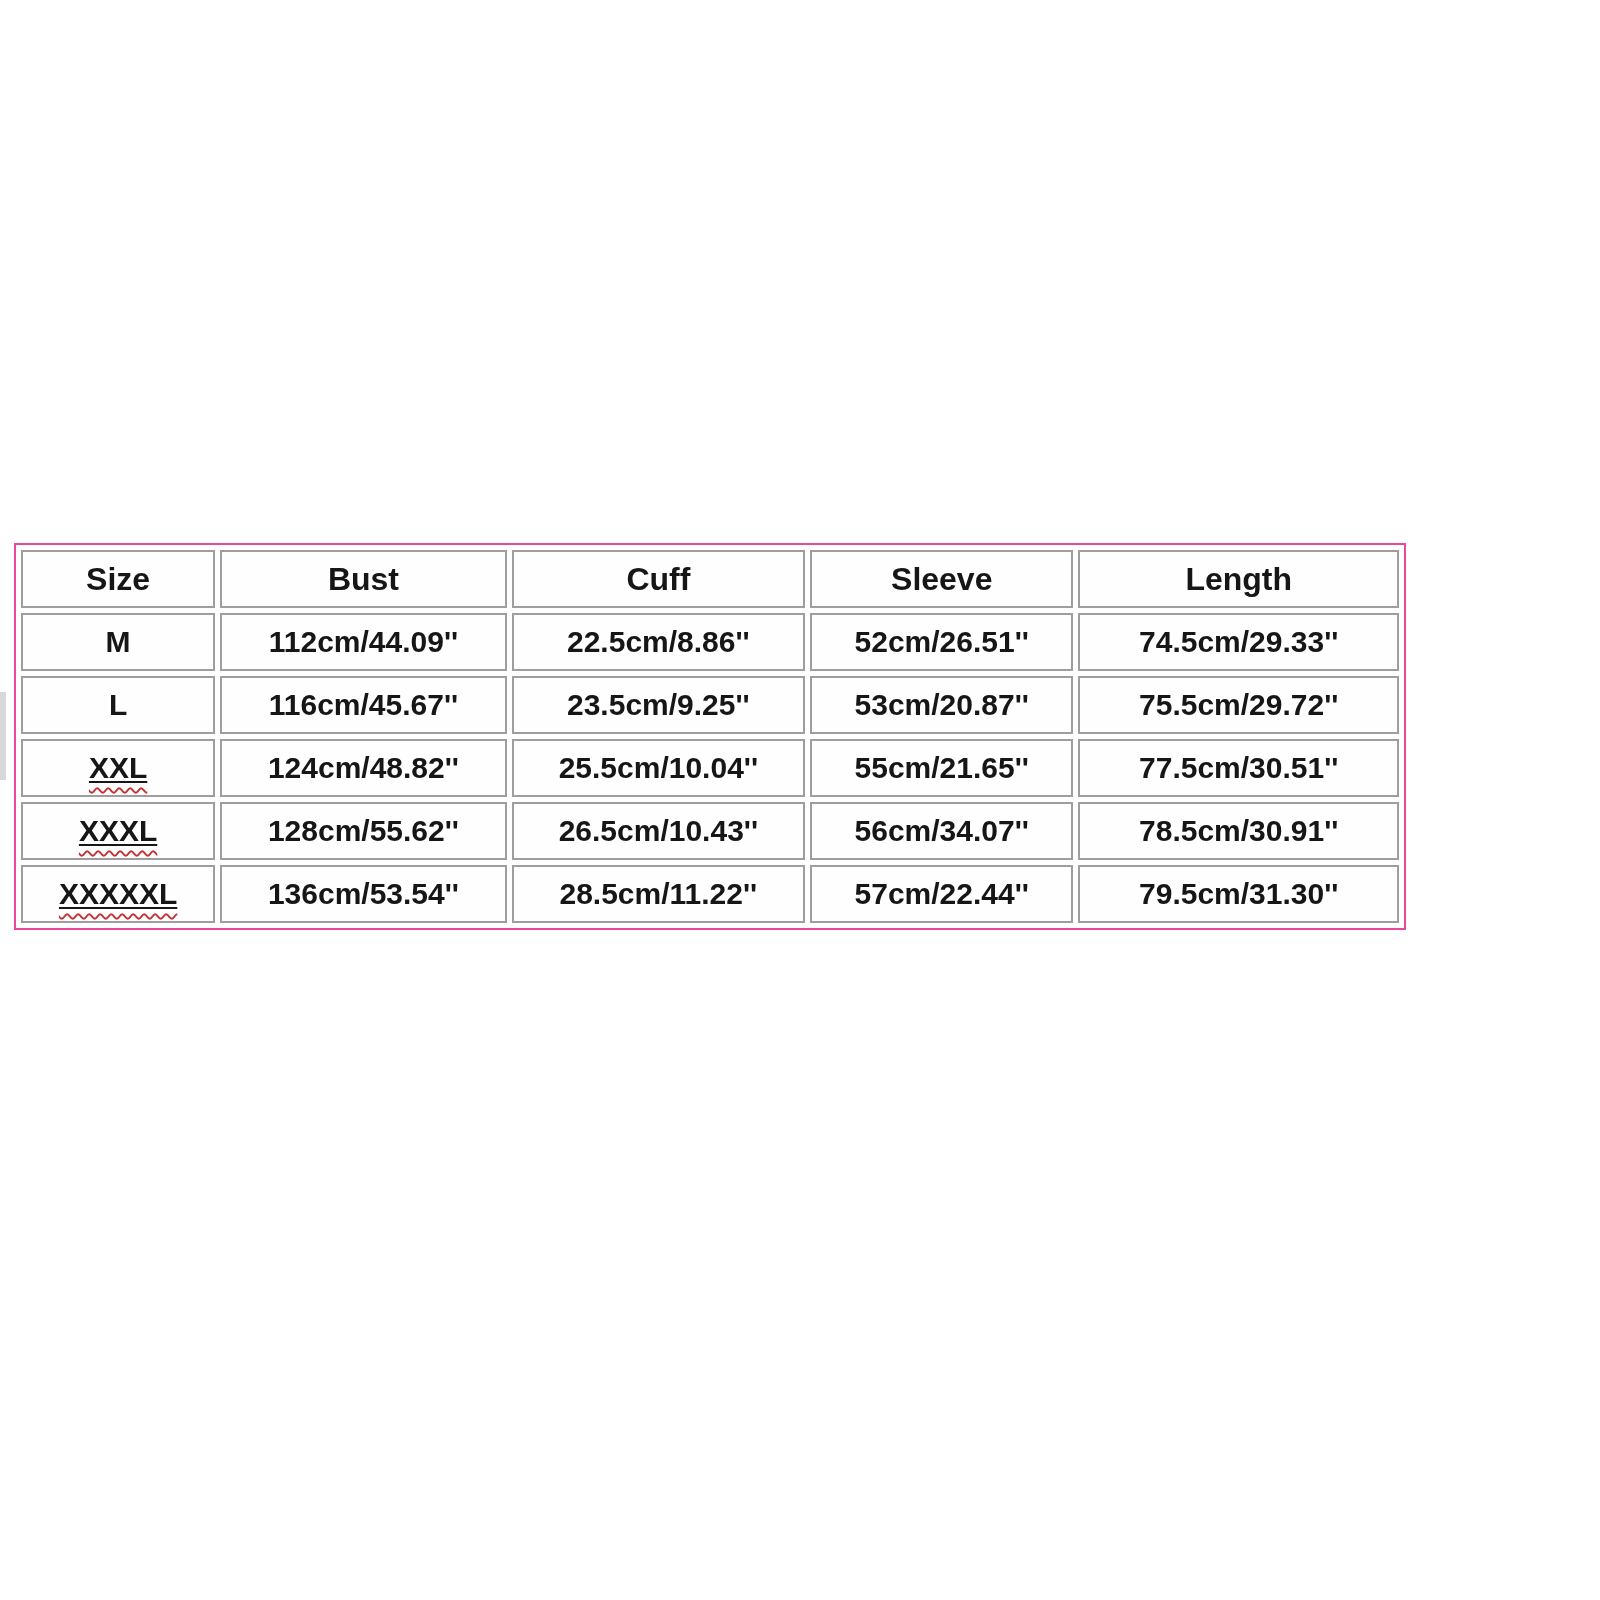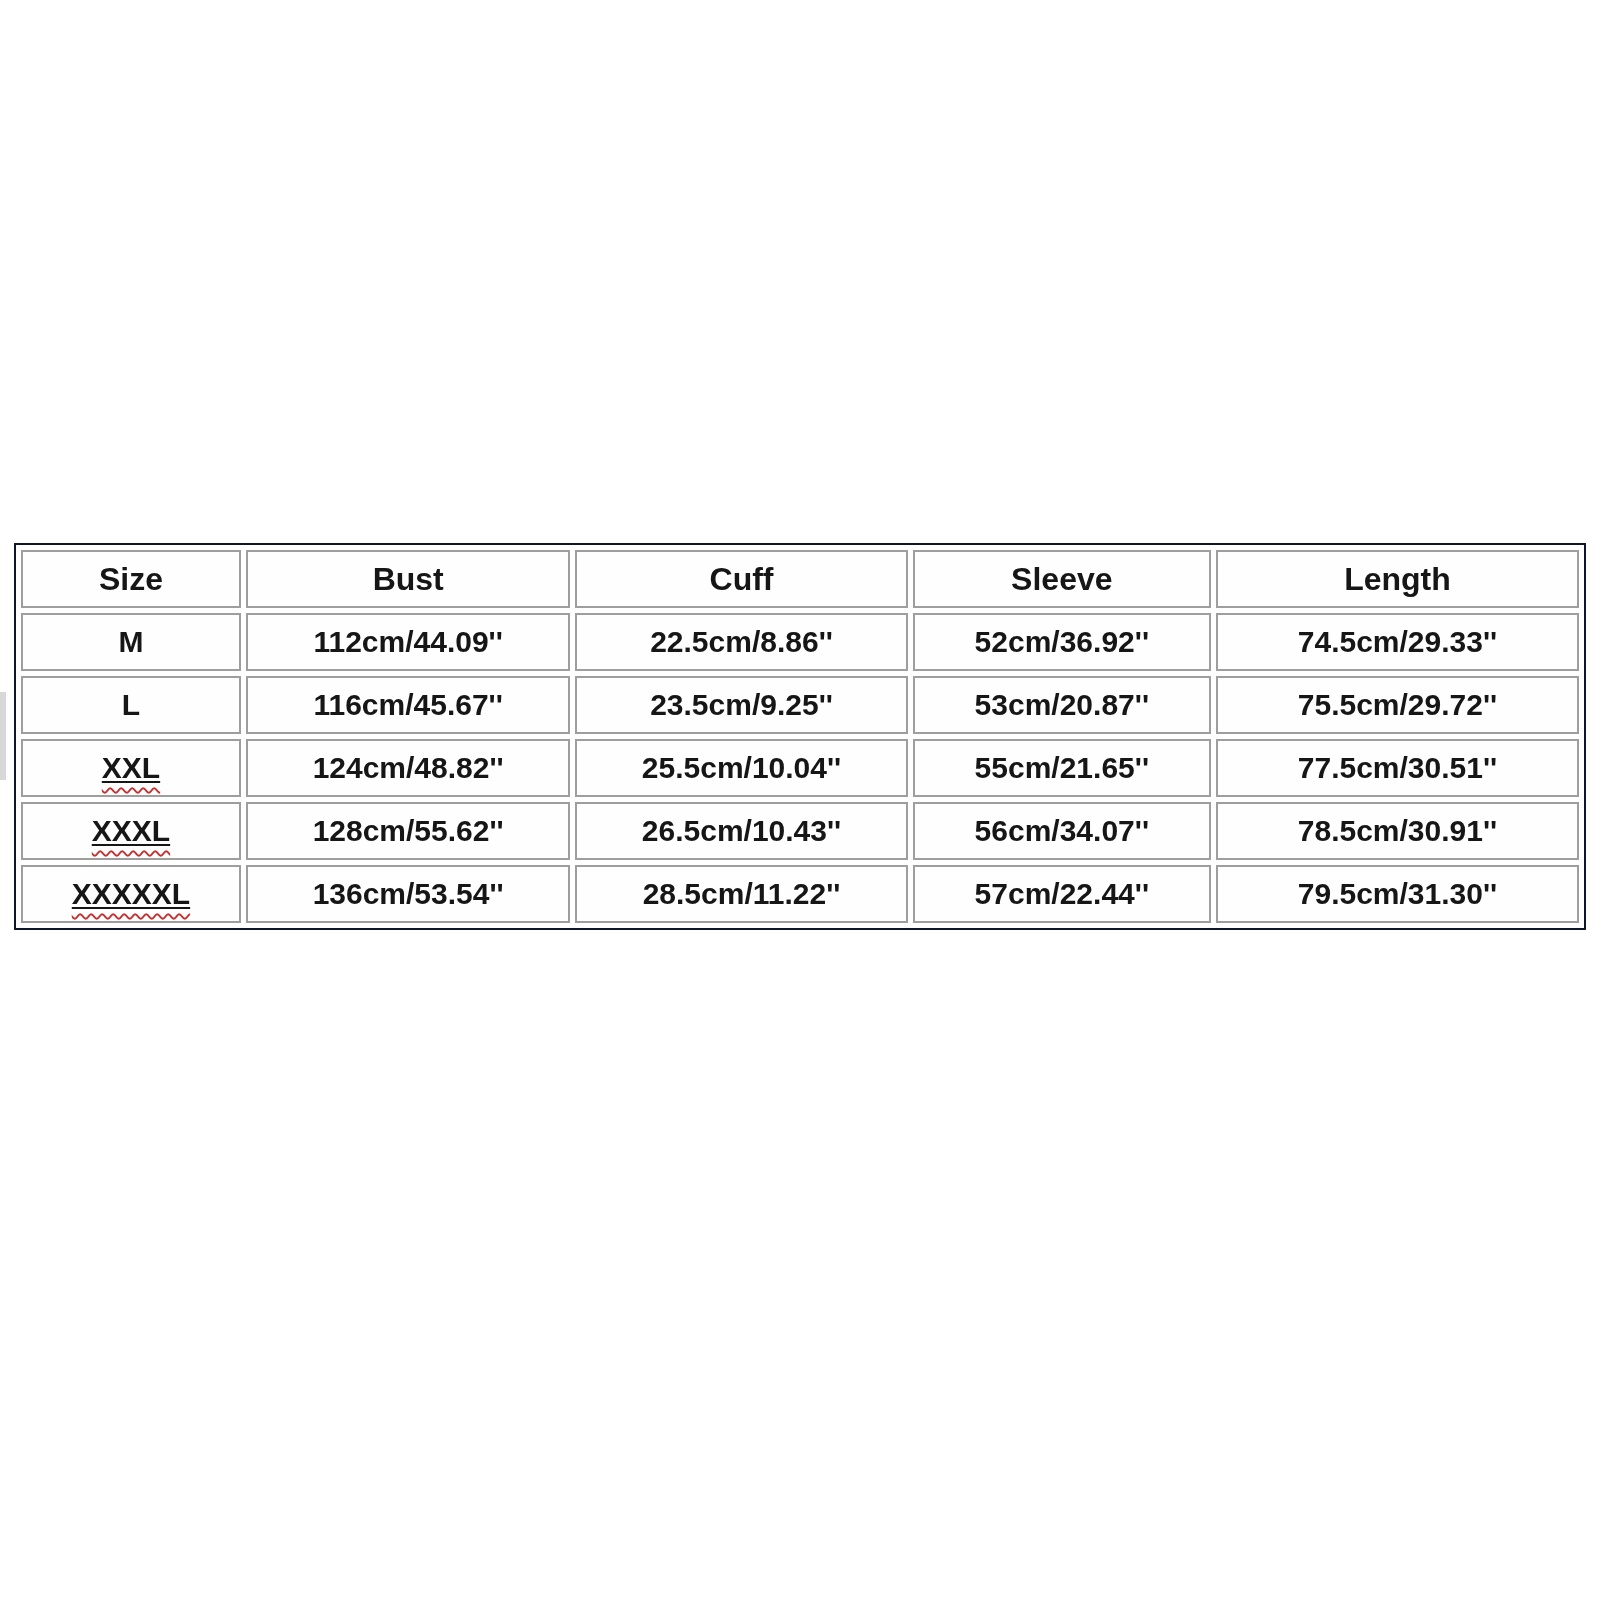--- a/index.html
+++ b/index.html
@@ -22,24 +22,24 @@
     left: 0;
     top: 692px;
     width: 6px;
     height: 88px;
     background: #d8d8d8;
   }
   table.size-table {
     position: absolute;
     left: 14px;
     top: 543px;
-    width: 1572px;
+    width: 1392px;
     border-collapse: separate;
     border-spacing: 5px;
-    border: 2px solid #0f172a;
+    border: 2px solid #ec4899;
     background: #ffffff;
     table-layout: fixed;
   }
   table.size-table th,
   table.size-table td {
     border: 2px solid #9e9e9e;
     background: #fefefe;
     text-align: center;
     vertical-align: middle;
     font-weight: bold;
@@ -86,21 +86,21 @@
           <th>Cuff</th>
           <th>Sleeve</th>
           <th>Length</th>
         </tr>
     </thead>
     <tbody>
         <tr>
           <td><span><span>M</span></span></td>
           <td>112cm/44.09''</td>
           <td>22.5cm/8.86''</td>
-          <td>52cm/36.92''</td>
+          <td>52cm/26.51''</td>
           <td>74.5cm/29.33''</td>
         </tr>
         <tr>
           <td><span><span>L</span></span></td>
           <td>116cm/45.67''</td>
           <td>23.5cm/9.25''</td>
           <td>53cm/20.87''</td>
           <td>75.5cm/29.72''</td>
         </tr>
         <tr>

